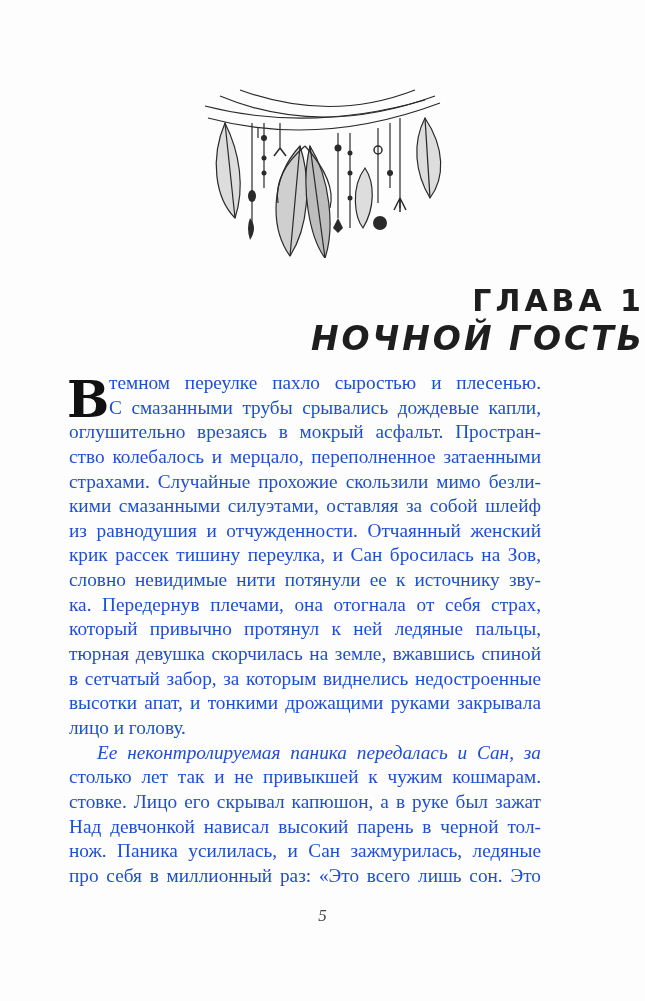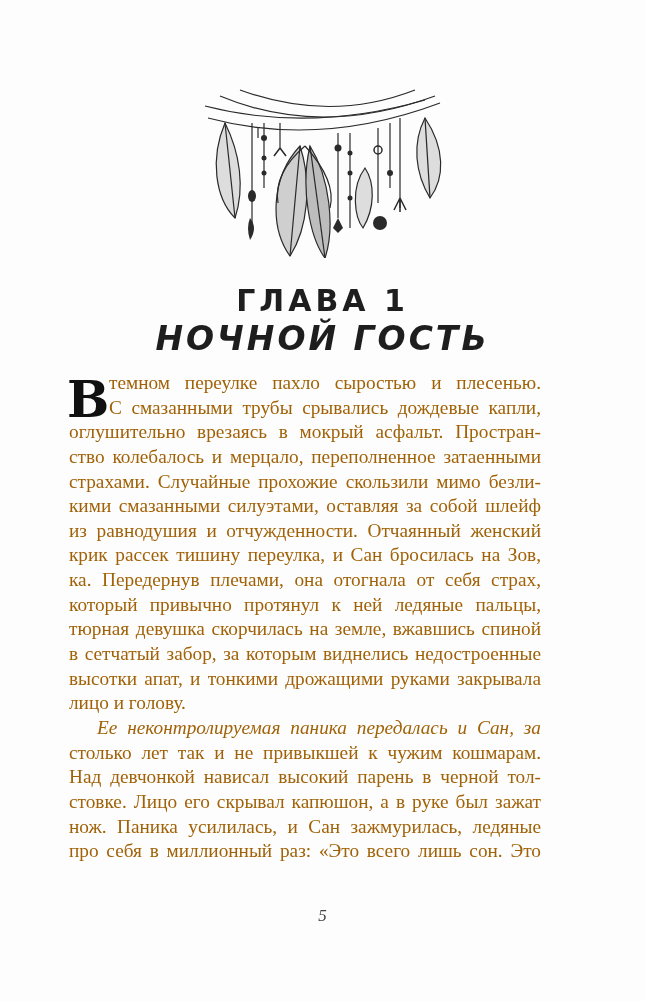--- a/index.html
+++ b/index.html
@@ -25,21 +25,21 @@
     position: absolute;
     left: 200px;
     top: 78px;
     width: 250px;
     height: 180px;
   }
   .chapter-heading {
     position: absolute;
     left: 0;
     width: 645px;
-    text-align: center;
+    text-align: right;
     font-family: "DejaVu Sans", sans-serif;
     font-weight: bold;
     color: #1e1e1e;
     letter-spacing: 4px;
   }
   .chapter-number {
     top: 284px;
     font-size: 30px;
     line-height: 34px;
   }
@@ -51,21 +51,21 @@
     font-style: italic;
   }
   .body-text {
     position: absolute;
     left: 69px;
     top: 371px;
     width: 472px;
     font-size: 19.3px;
     line-height: 24.65px;
     text-align: justify;
-    color: #a16207;
+    color: #1d4ed8;
   }
   .line {
     display: block;
     white-space: nowrap;
     text-align: justify;
     text-align-last: justify;
     height: 24.65px;
   }
   .line.last {
     text-align-last: left;
@@ -162,28 +162,29 @@
 
   <div class="body-text">
     <span class="line dropped">темном переулке пахло сыростью и плесенью.</span>
     <span class="line dropped">С смазанными трубы срывались дождевые капли,</span>
     <span class="line">оглушительно врезаясь в мокрый асфальт. Простран-</span>
     <span class="line">ство колебалось и мерцало, переполненное затаенными</span>
     <span class="line">страхами. Случайные прохожие скользили мимо безли-</span>
     <span class="line">кими смазанными силуэтами, оставляя за собой шлейф</span>
     <span class="line">из равнодушия и отчужденности. Отчаянный женский</span>
     <span class="line">крик рассек тишину переулка, и Сан бросилась на Зов,</span>
+    <span class="line">словно невидимые нити потянули ее к источнику зву-</span>
     <span class="line">ка. Передернув плечами, она отогнала от себя страх,</span>
     <span class="line">который привычно протянул к ней ледяные пальцы,</span>
     <span class="line">тюрная девушка скорчилась на земле, вжавшись спиной</span>
     <span class="line">в сетчатый забор, за которым виднелись недостроенные</span>
     <span class="line">высотки апат, и тонкими дрожащими руками закрывала</span>
     <span class="line last">лицо и голову.</span>
     <span class="line indent">Ее неконтролируемая паника передалась и Сан, за</span>
     <span class="line">столько лет так и не привыкшей к чужим кошмарам.</span>
+    <span class="line">стовке. Лицо его скрывал капюшон, а в руке был зажат</span>
     <span class="line">Над девчонкой нависал высокий парень в черной тол-</span>
-    <span class="line">стовке. Лицо его скрывал капюшон, а в руке был зажат</span>
     <span class="line">нож. Паника усилилась, и Сан зажмурилась, ледяные</span>
     <span class="line">про себя в миллионный раз: «Это всего лишь сон. Это</span>
   </div>
 
   <div class="page-number">5</div>
 </div>
 
 </body></html>

